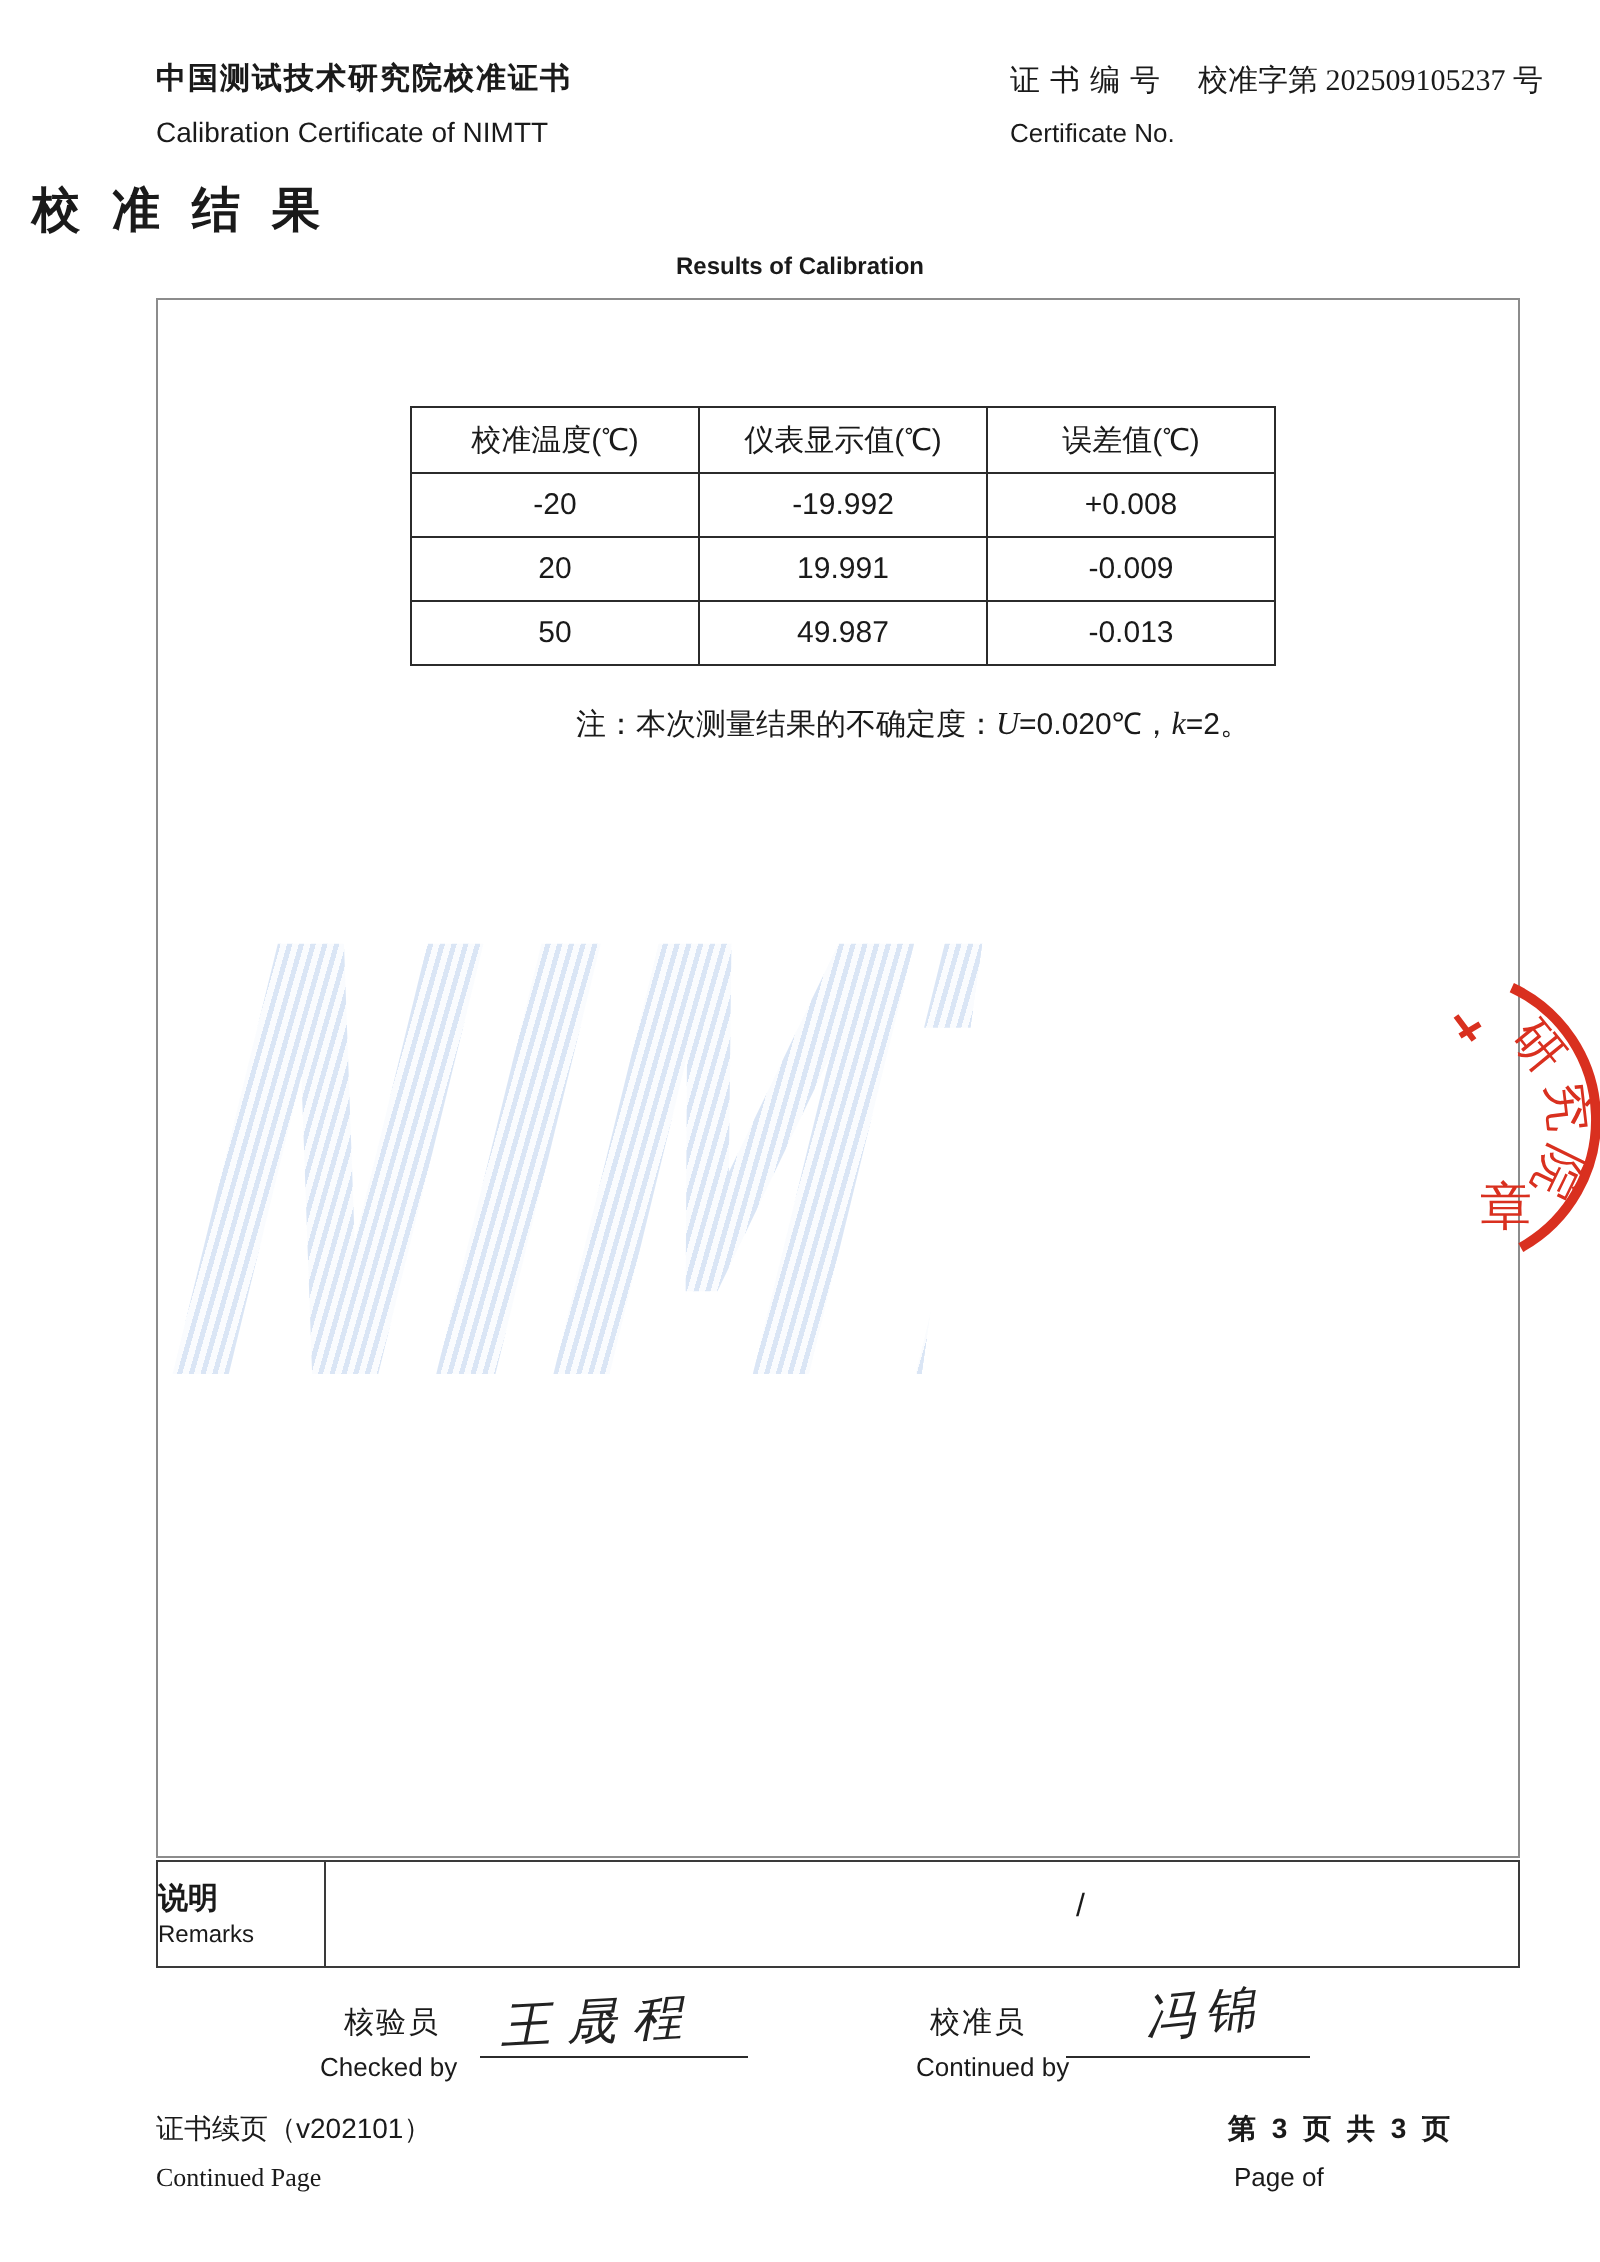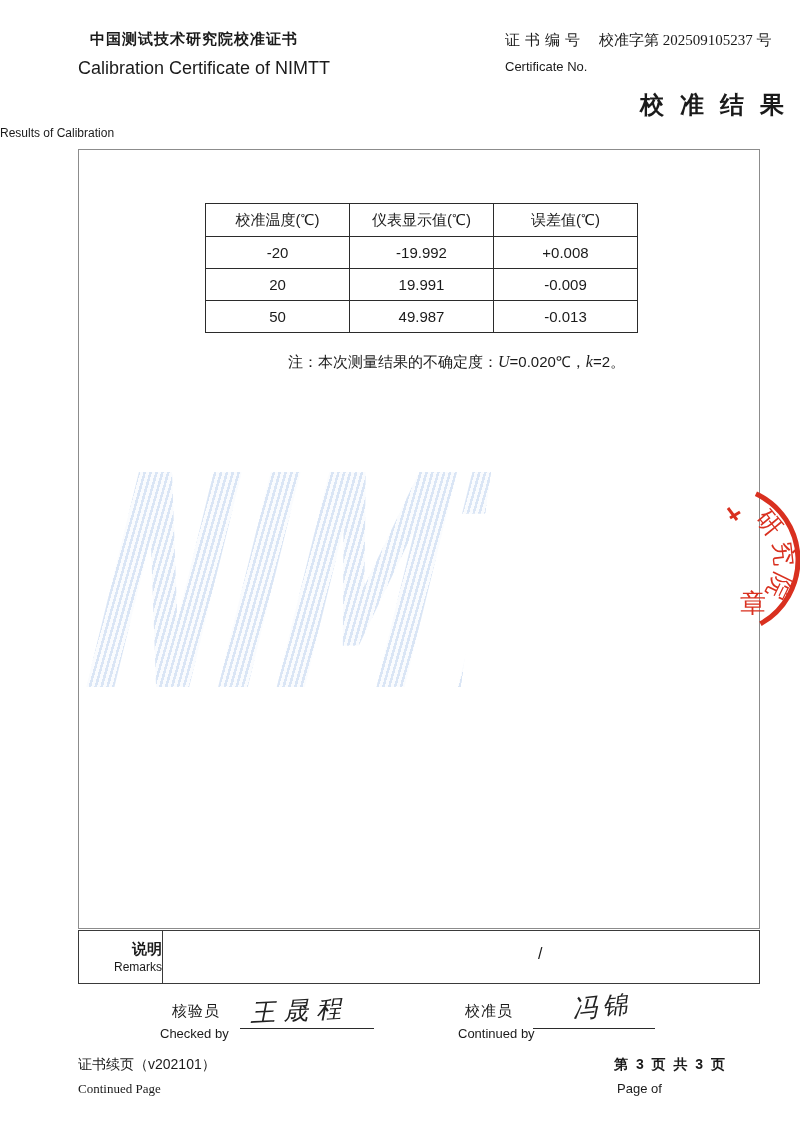--- a/index.html
+++ b/index.html
@@ -3,30 +3,30 @@
 <meta charset="utf-8">
 <style>
   html,body{margin:0;padding:0;background:#ffffff;}
   .page{
     position:relative;width:800px;height:1131px;background:#ffffff;
     overflow:hidden;font-family:"Liberation Sans",sans-serif;color:#1a1a1a;
   }
   .abs{position:absolute;}
 
   
-  .org-zh{left:78px;top:30px;font-size:15px;font-weight:bold;letter-spacing:1px;margin-left:12px;}
-  .org-en{left:78px;top:58px;font-size:18px;}
+  .org-zh{left:78px;top:30px;font-size:15px;font-weight:bold;letter-spacing:1px;}
+  .org-en{left:78px;top:58px;font-size:14px;}
   .certno-row{left:505px;top:31px;font-size:15px;white-space:nowrap;}
   .certno-label{font-weight:normal;letter-spacing:5px;}
   .certno-value{font-family:"Liberation Serif",serif;margin-left:14px;}
   .certno-en{left:505px;top:59px;font-size:13px;}
 
   
-  .title-zh{left:0;top:89px;width:800px;text-align:right;font-size:24px;font-weight:bold;letter-spacing:16px;text-indent:16px;}
-  .title-en{left:0;top:126px;width:800px;font-size:12px;}
+  .title-zh{left:0;top:89px;width:800px;text-align:left;font-size:24px;font-weight:bold;letter-spacing:16px;text-indent:16px;}
+  .title-en{left:0;top:126px;width:800px;text-align:center;font-size:12px;font-weight:bold;}
 
   
   .content-box{left:78px;top:149px;width:682px;height:780px;border:1px solid #8c8c8c;box-sizing:border-box;}
 
   
   .cal-table{left:205px;top:203px;border-collapse:collapse;}
   .cal-table td{
     border:1px solid #2b2b2b;width:143px;height:31px;text-align:center;
     vertical-align:middle;font-size:15px;padding:0;
   }
@@ -48,21 +48,21 @@
     -webkit-background-clip:text;background-clip:text;color:transparent;
     opacity:0.6;
   }
 
   
   .seal{left:640px;top:478px;width:200px;height:200px;pointer-events:none;}
 
   
   .remarks-box{left:78px;top:930px;width:682px;height:54px;border:1px solid #3a3a3a;box-sizing:border-box;display:flex;}
   .remarks-label-cell{width:84px;border-right:1px solid #3a3a3a;box-sizing:border-box;
-    display:flex;flex-direction:column;align-items:flex-end;justify-content:center;}
+    display:flex;flex-direction:column;align-items:flex-start;justify-content:center;}
   .remarks-zh{font-size:15px;font-weight:bold;}
   .remarks-en{font-size:12px;margin-top:1px;}
   .remarks-value-cell{flex:1;position:relative;}
   .remarks-value{position:absolute;left:375px;top:14px;font-size:16px;}
 
   
   .sig-label-zh{font-size:15px;font-weight:normal;letter-spacing:1px;}
   .sig-label-en{font-size:13px;}
   .sig-block-checked-zh{left:172px;top:1002px;}
   .sig-block-checked-en{left:160px;top:1026px;}

